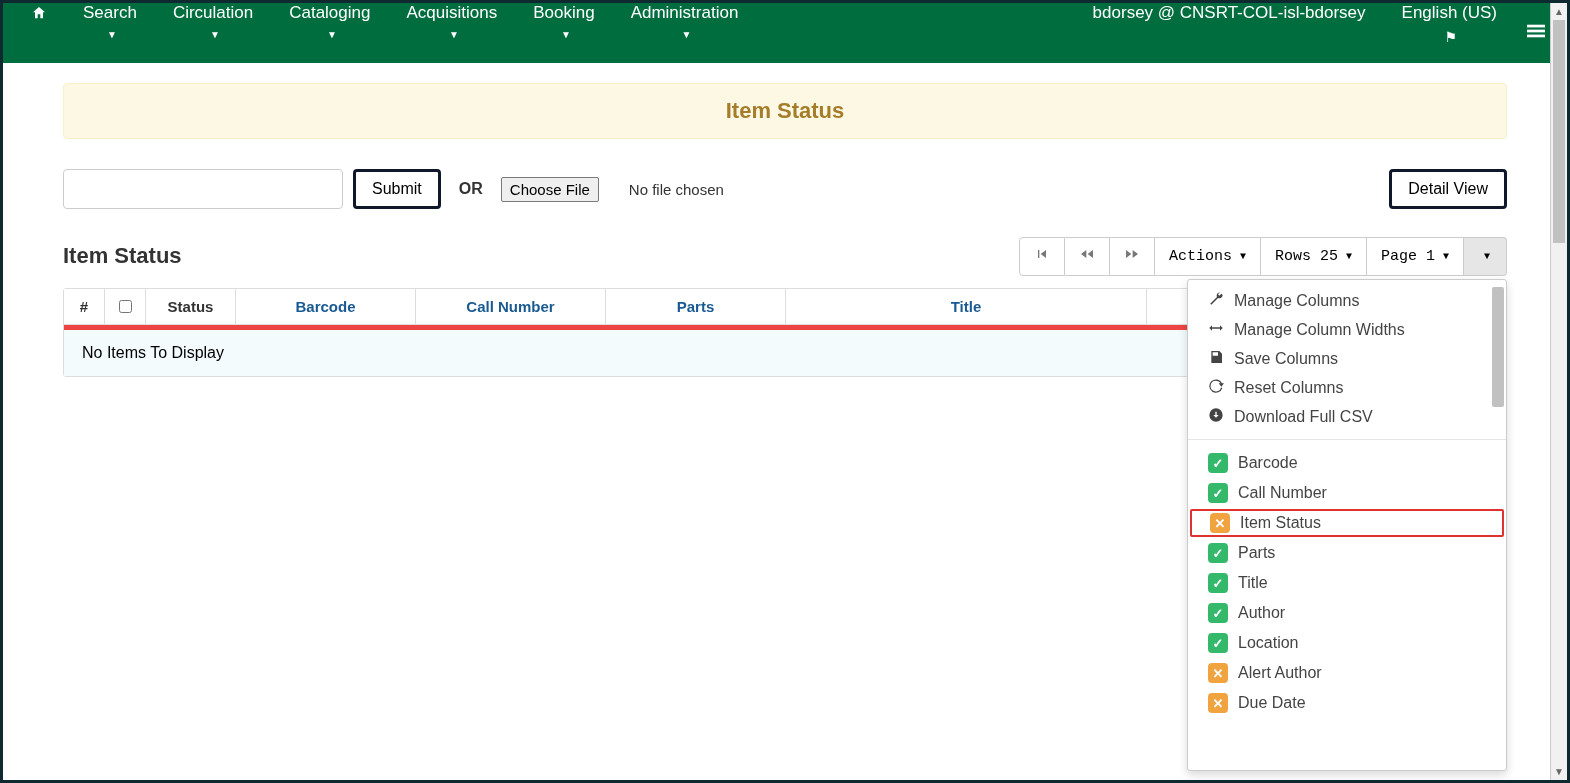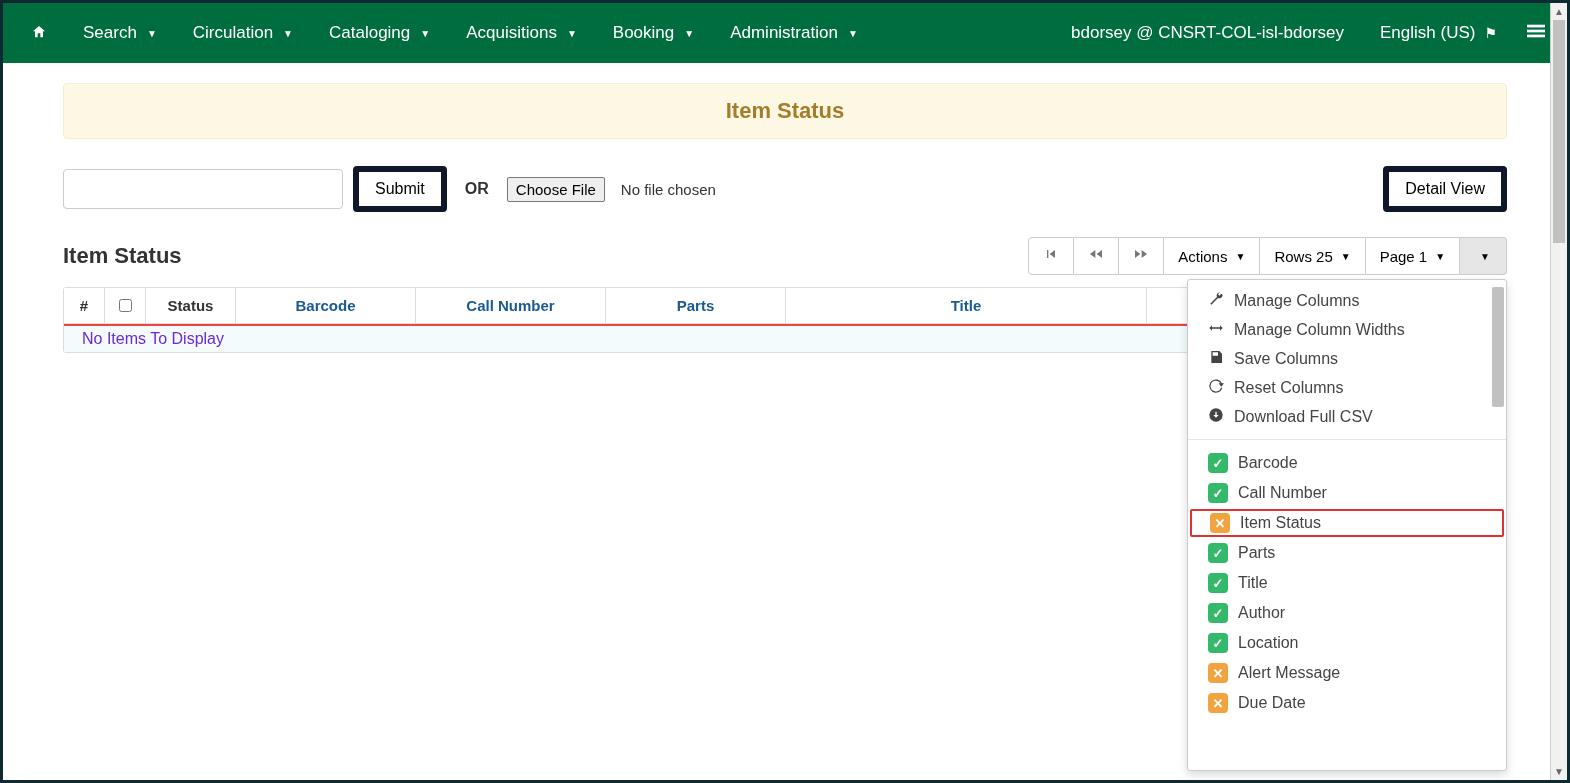--- a/index.html
+++ b/index.html
@@ -8,61 +8,61 @@
   .outer-frame { position:relative; width:1570px; height:783px; margin:0 auto; background:#0f2930; }
   .viewport { position:absolute; top:3px; bottom:3px; left:3px; right:3px; background:#fff; overflow:hidden; }
   
   .outer-scroll { position:absolute; top:3px; right:3px; bottom:3px; width:17px; background:#f1f1f1; border-left:1px solid #ccc; display:flex; flex-direction:column; }
   .outer-scroll .arrow { height:17px; display:flex; align-items:center; justify-content:center; font-size:10px; color:#666; }
   .outer-scroll .track { flex:1; background:#f1f1f1; position:relative; }
   .outer-scroll .thumb { position:absolute; left:2px; right:2px; top:0; height:30%; background:#c1c1c1; }
   
   .navbar { background:#006d3f; color:#fff; height:60px; display:flex; align-items:center; padding:0 10px; }
   .nav-left { display:flex; align-items:center; gap:0; }
-  .nav-item { padding:0 18px; height:60px; display:flex; align-items:center; gap:6px; font-size:17px; cursor:pointer; }
+  .nav-item { padding:0 18px; height:60px; display:flex; align-items:center; gap:6px; font-size:17px; cursor:pointer;flex-direction:column; }
   .nav-item .caret { font-size:10px; margin-left:4px; }
   .nav-right { margin-left:auto; display:flex; align-items:center; }
   .home-icon { font-size:20px; }
   .hamburger { font-size:18px; padding:0 12px; }
   .flag { font-size:14px; margin-left:3px; }
   .container { padding:0 60px 0 60px; }
   
   .banner { margin-top:20px; background:#fdf8e4; border:1px solid #f7eecb; border-radius:4px; padding:14px 0; text-align:center; }
   .banner-title { color:#a57d2a; font-size:22px; font-weight:bold; }
   
   .toolbar { display:flex; align-items:center; margin-top:24px; gap:10px; }
   .text-input { width:280px; height:40px; border:1px solid #ccc; border-radius:4px; padding:6px 10px; font-size:15px; }
-  .btn { display:inline-flex; align-items:center; justify-content:center; padding:8px 16px; border:6px solid #0f172a; border-radius:4px; background:#fff; font-size:16px; cursor:pointer; }
+  .btn { display:inline-flex; align-items:center; justify-content:center; padding:8px 16px; border:3px solid #0f172a; border-radius:4px; background:#fff; font-size:16px; cursor:pointer; }
   .or-label { font-weight:bold; margin:17px 8px; font-size:16px; }
   .file-btn { background:#efefef; border:1px solid #7a7a7a; padding:3px 8px; font-size:15px; cursor:pointer; border-radius:2px; }
-  .file-label { font-size:15px; margin-left:6px; }
+  .file-label { font-size:15px; margin-left:20px; }
   .spacer { flex:1; }
   
   .section-title { font-size:22px; font-weight:bold; margin-top:28px; }
   
   .grid-wrap { position:relative; }
   .grid-controls { display:flex; justify-content:flex-end; margin-top:-32px; margin-bottom:12px; }
   .btn-group { display:flex; }
-  .btn-group .gbtn { border:1px solid #ccc; background:#fff; padding:8px 14px; font-size:15px; display:flex; align-items:center; gap:4px; cursor:pointer; }
+  .btn-group .gbtn { border:1px solid #ccc; background:#fff; padding:8px 14px; font-size:15px; display:flex; align-items:center; gap:4px; cursor:pointer;font-family:Liberation Mono, monospace; }
   .btn-group .gbtn + .gbtn { border-left:none; }
   .btn-group .gbtn:first-child { border-radius:4px 0 0 4px; }
   .btn-group .gbtn:last-child { border-radius:0 4px 4px 0; }
   .btn-group .gbtn .caret { font-size:10px; margin-left:4px; }
   .btn-group .gbtn.icon-only { padding:8px 14px; font-size:16px; color:#666; }
   .btn-group .gbtn.caret-only { background:#e6e6e6; padding:8px 16px; }
   
   .grid-table { width:100%; border:1px solid #ddd; border-collapse:separate; border-spacing:0; border-radius:3px; }
   .grid-table th { border-bottom:1px solid #ddd; padding:8px 10px; font-size:15px; text-align:center; background:#fff; }
   .grid-table th + th { border-left:1px solid #ddd; }
   .grid-table th.link { color:#1a5a92; font-weight:bold; cursor:pointer; }
   .grid-table th.plain { font-weight:bold; }
   .grid-table th.checkbox-cell { width:40px; }
   .grid-table th.num-cell { width:40px; }
   .grid-table th.tail { width:360px; }
-  .empty-row td { background:#f3fbfc; border-top:2px solid #ef4444; padding:4px 18px; color:#6d28d9; font-size:16px; }
+  .empty-row td { background:#f3fbfc; border-top:5px solid #ef4444; padding:14px 18px; color:#000000; font-size:16px; }
   
   .dropdown-panel { position:absolute; right:0; top:42px; width:320px; background:#fff; border:1px solid #ccc; border-radius:3px; box-shadow:0 4px 10px rgba(0,0,0,0.15); z-index:10; }
   .dropdown-inner { height:490px; overflow:hidden; position:relative; }
   .dd-scroll { position:absolute; top:3px; right:2px; bottom:3px; width:12px; background:transparent; }
   .dd-scroll .thumb { position:absolute; left:0; right:0; top:4px; height:120px; background:#c1c1c1; border-radius:2px; }
   .dd-content { padding:6px 0; }
   .dd-item { display:flex; align-items:center; gap:10px; padding:5px 20px; font-size:16px; color:#444; cursor:pointer; }
   .dd-icon { width:16px; text-align:center; color:#444; font-size:15px; }
   .dd-divider { height:1px; background:#e5e5e5; margin:8px 0; }
   .chk { width:20px; height:20px; border-radius:4px; display:inline-flex; align-items:center; justify-content:center; color:#fff; font-size:13px; font-weight:bold; }
@@ -263,21 +263,21 @@
                 <div class="dd-item">
                   <span class="chk on">✓</span>
                   <span>Author</span>
                 </div>
                 <div class="dd-item">
                   <span class="chk on">✓</span>
                   <span>Location</span>
                 </div>
                 <div class="dd-item">
                   <span class="chk off">✕</span>
-                  <span>Alert Message</span>
+                  <span>Alert Author</span>
                 </div>
                 <div class="dd-item">
                   <span class="chk off">✕</span>
                   <span>Due Date</span>
                 </div>
               </div>
             <div class="dd-scroll">
                 <div class="thumb"></div>
               </div>
           </div>

